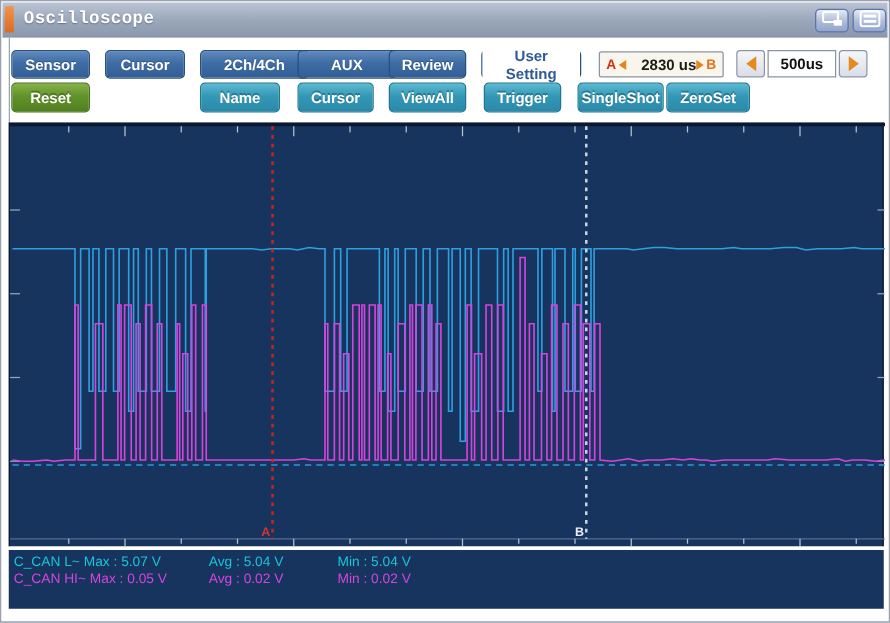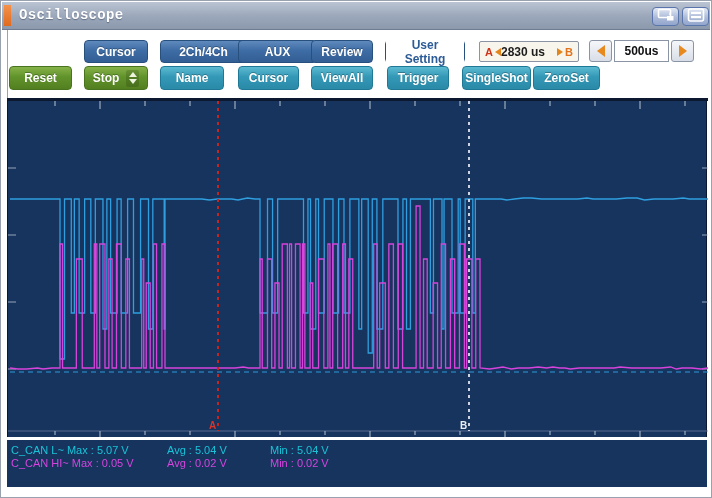--- a/index.html
+++ b/index.html
@@ -33,21 +33,21 @@
   .tri-up{width:0;height:0;border-left:4px solid transparent;border-right:4px solid transparent;border-bottom:5px solid #ecf3de;}
   .tri-down{width:0;height:0;border-left:4px solid transparent;border-right:4px solid transparent;border-top:5px solid #ecf3de;}
 
   
   #ab-box{position:absolute;left:478px;top:40px;width:100px;height:21px;background:#f8f6ec;border:1px solid #8a94a4;
     border-radius:2px;display:flex;align-items:center;padding:0 5px;font-size:11px;font-weight:bold;cursor:pointer;}
   #ab-box .a{color:#cf3318;margin-right:2px;}
   #ab-box .b{color:#e2731c;margin-left:2px;}
   .tri-sl{width:0;height:0;border-top:4px solid transparent;border-bottom:4px solid transparent;border-right:6px solid #e2861c;}
   .tri-sr{width:0;height:0;border-top:4px solid transparent;border-bottom:4px solid transparent;border-left:6px solid #e2861c;}
-  .ab-val{flex:1;text-align:left;color:#1c1c1c;font-size:12px;}
+  .ab-val{flex:1;text-align:right;color:#1c1c1c;font-size:12px;}
 
   
   .step-btn{position:absolute;top:39px;width:23px;height:22px;border:1px solid #8a94a4;border-radius:3px;
     background:linear-gradient(#f5f7fa,#d8dde7);display:flex;align-items:center;justify-content:center;cursor:pointer;padding:0;}
   #step-left{left:588px}#step-right{left:670px}
   .tri-bl{width:0;height:0;border-top:6px solid transparent;border-bottom:6px solid transparent;border-right:8px solid #e8891e;}
   .tri-br{width:0;height:0;border-top:6px solid transparent;border-bottom:6px solid transparent;border-left:8px solid #e8891e;}
   #tb-field{position:absolute;left:613px;top:39px;width:55px;height:22px;background:#fff;border:1px solid #8a94a4;
     display:flex;align-items:center;justify-content:center;font-size:12px;font-weight:bold;color:#111;}
 
@@ -88,20 +88,23 @@
           <rect x="1.5" y="1" width="15" height="12" rx="2" fill="none" stroke="#fff" stroke-width="1.6"></rect>
           <rect x="4" y="3.8" width="10" height="2.2" fill="#fff"></rect>
           <rect x="4" y="8" width="10" height="2.2" fill="#fff"></rect>
         </svg>
       </span>
     </button>
   </div>
 
   <div class="frame-l"></div>
 
+  <button class="tbtn row1" id="btn-sensor">
+      <span>Sensor</span>
+    </button>
   <button class="tbtn row1" id="btn-theme">
       <span>Cursor</span>
     </button>
   <button class="tbtn row1" id="btn-2ch4ch">
       <span>2Ch/4Ch</span>
     </button>
   <button class="tbtn row1" id="btn-aux">
       <span>AUX</span>
     </button>
   <button class="tbtn row1" id="btn-review">
@@ -123,27 +126,20 @@
     <span class="tri-bl"></span>
   </button>
   <div id="tb-field">500us</div>
   <button class="step-btn" id="step-right">
     <span class="tri-br"></span>
   </button>
 
   <button class="tbtn row2 green" id="btn-reset">
       <span>Reset</span>
     </button>
-  <button class="tbtn row2 green" id="btn-stop">
-    <span>Stop</span>
-    <span class="spinner">
-      <span class="tri-up"></span>
-      <span class="tri-down"></span>
-    </span>
-  </button>
   <button class="tbtn row2 teal" id="btn-name">
       <span>Name</span>
     </button>
   <button class="tbtn row2 teal" id="btn-cursor">
       <span>Cursor</span>
     </button>
   <button class="tbtn row2 teal" id="btn-viewall">
       <span>ViewAll</span>
     </button>
   <button class="tbtn row2 teal" id="btn-singleshot">

